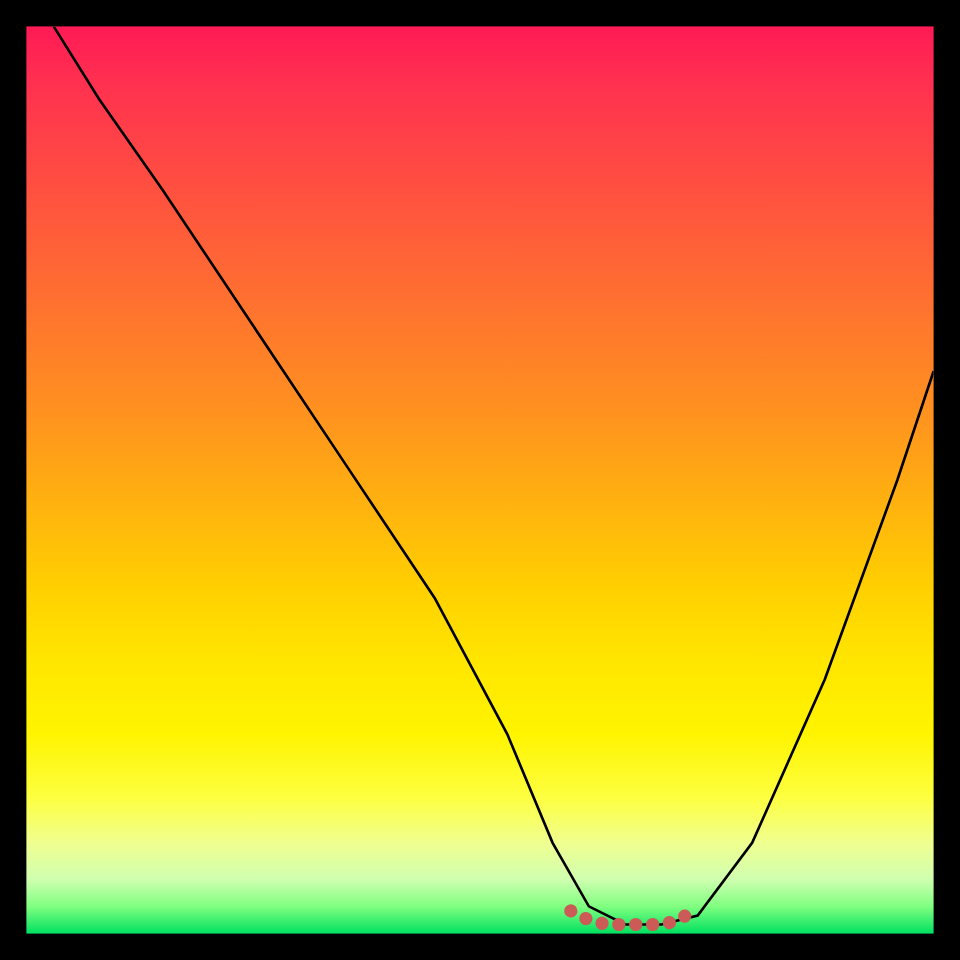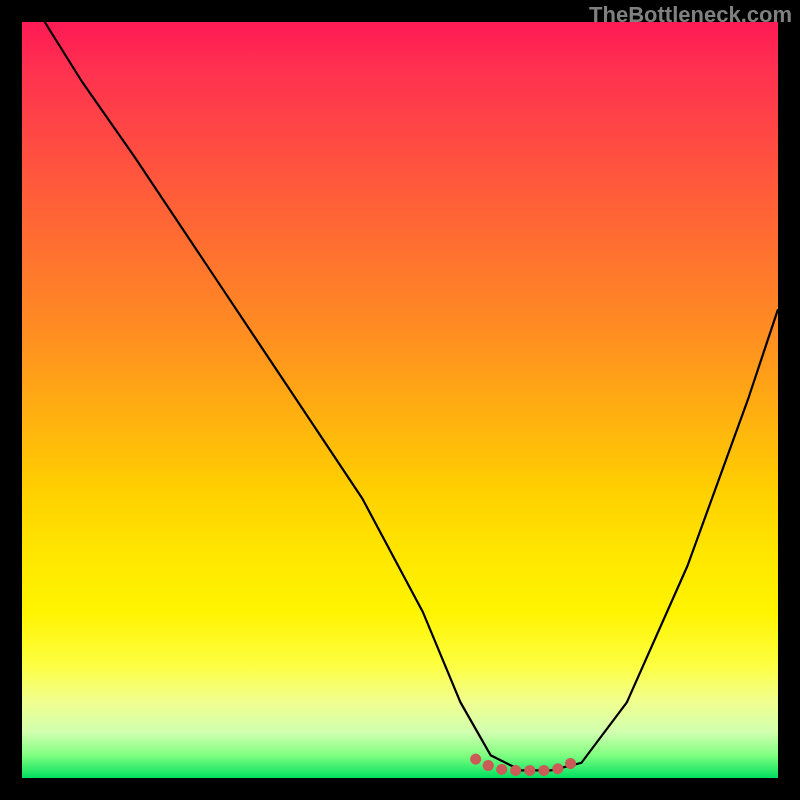--- a/index.html
+++ b/index.html
@@ -40,20 +40,19 @@
   svg.curve {
     position: absolute;
     left: 0; top: 0;
     width: 100%; height: 100%;
   }
 </style>
 </head>
 <body>
 
 <div class="container">
-  <div class="watermark">TheBottleneck.com</div>
   <div class="plot-area">
     <svg class="curve" viewBox="0 0 756 756" preserveAspectRatio="none">
       <path id="main-curve" fill="none" stroke="#000" stroke-width="2.2" d="M22.7 0.0 L60.5 60.5 L113.4 136.1 L189.0 249.5 L264.6 362.9 L340.2 476.3 L400.7 589.7 L438.5 680.4 L468.7 733.3 L499.0 748.4 L529.2 748.4 L559.4 740.9 L604.8 680.4 L665.3 544.3 L725.8 378.0 L756.0 287.3 "></path>
       <path id="dot-zone" fill="none" stroke="#cc5a56" stroke-width="11" stroke-linecap="round" d="M453.6 737.1 L468.7 744.7 L483.8 748.4 L499.0 748.4 L514.1 748.4 L529.2 748.4 L544.3 744.7 L559.4 733.3 " stroke-dasharray="0.1 14"></path>
     </svg>
   </div>
 </div>
 
 </body></html>

